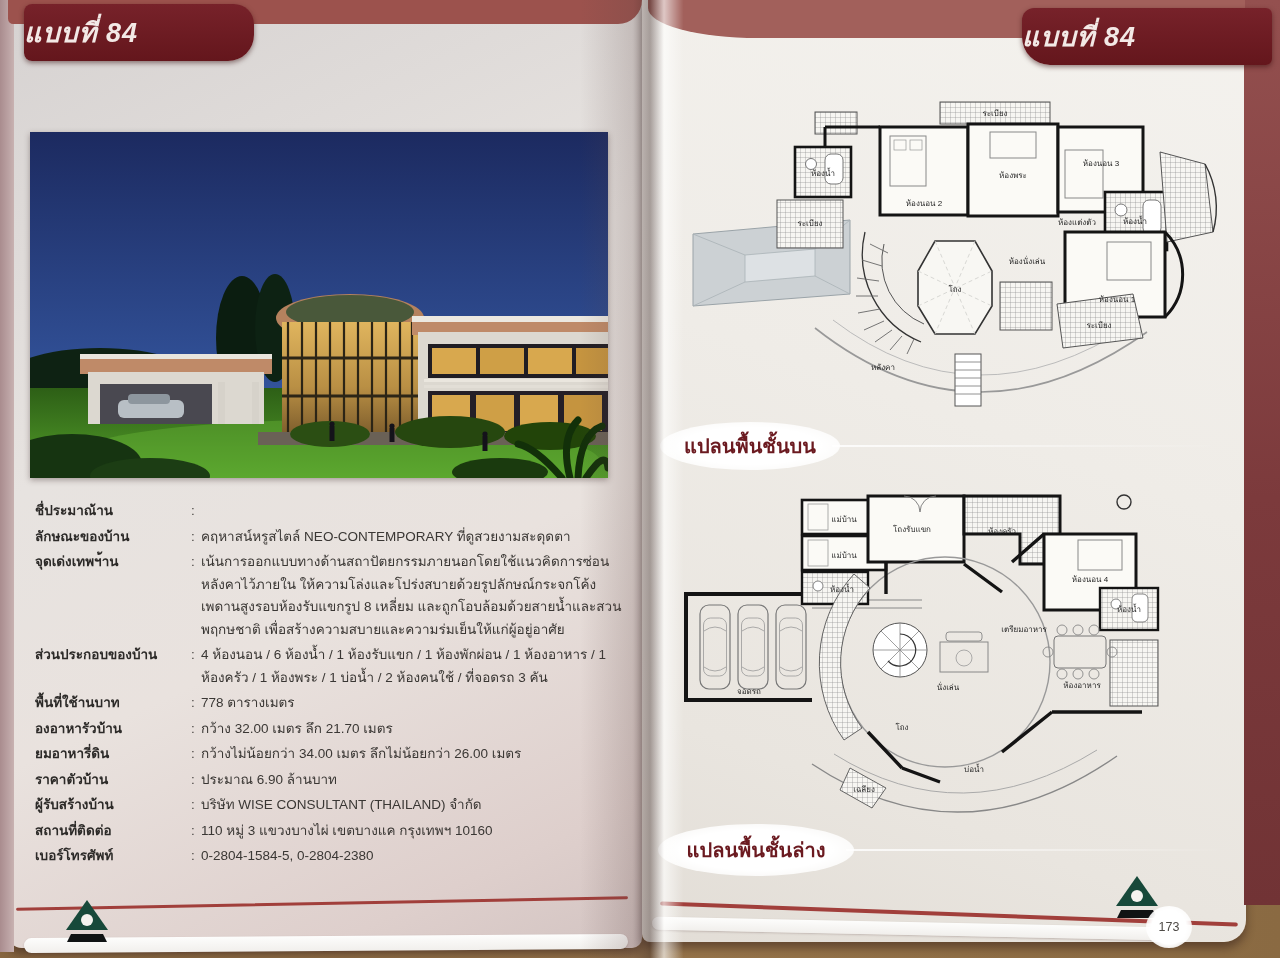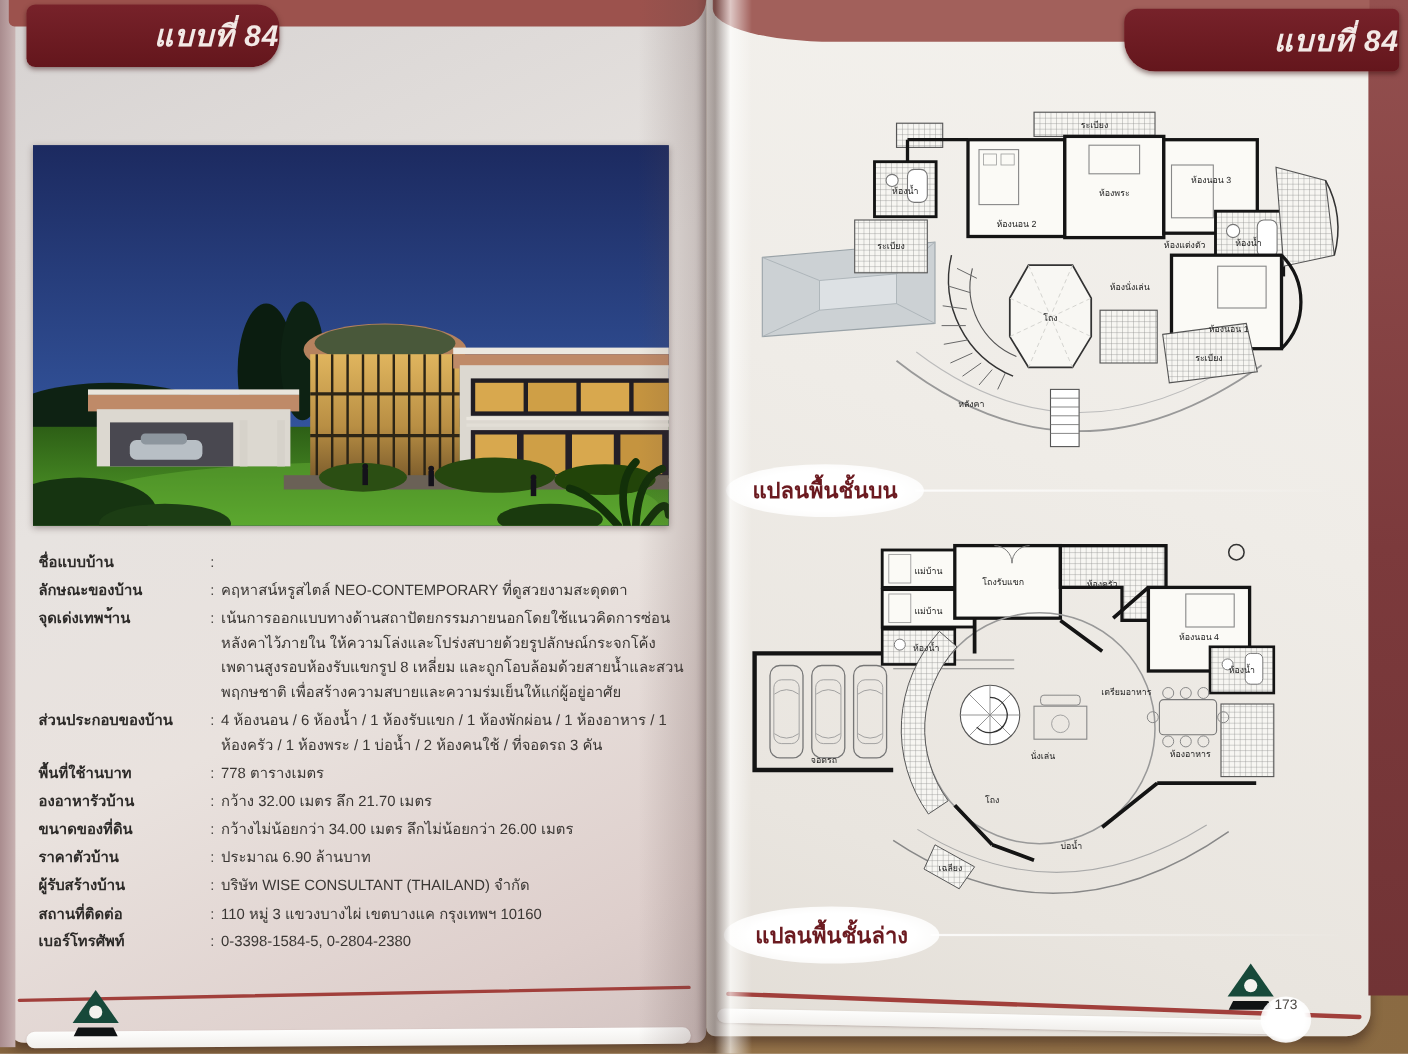--- a/index.html
+++ b/index.html
@@ -29,21 +29,21 @@
   .gutter{left:580px;top:0;width:140px;height:958px;pointer-events:none;
     background:linear-gradient(90deg,rgba(96,72,70,0) 0%,rgba(96,72,70,.22) 38%,rgba(62,44,42,.42) 50%,rgba(255,255,254,.65) 60%,rgba(255,255,254,0) 74%);}
   
   .band-left{left:8px;top:0;width:634px;height:24px;background:#9c524d;
     border-radius:0 0 46px 10px;}
   .band-right{left:648px;top:0;width:597px;height:38px;background:#a2605b;
     border-radius:0 0 8px 110px / 0 0 8px 30px;}
   .tab{
     background:linear-gradient(180deg,#77222a,#64161c);
     color:#f3e9e6;font-weight:bold;font-style:italic;
-    display:flex;align-items:center;justify-content:flex-end;
+    display:flex;align-items:center;justify-content:flex-start;
     font-size:27px;letter-spacing:1px;
     box-shadow:0 2px 5px rgba(50,10,10,.5);
   }
   .tab-left{left:24px;top:4px;width:230px;height:57px;border-radius:8px 20px 26px 8px;}
   .tab-right{left:1022px;top:8px;width:250px;height:57px;border-radius:12px 6px 6px 28px;}
   
   .photo{left:30px;top:132px;width:578px;height:346px;
     box-shadow:0 2px 6px rgba(60,40,40,.4);background:#1d2c60;}
   .photo svg{display:block;}
   
@@ -67,21 +67,21 @@
   .streak-lower{left:846px;top:849px;width:380px;}
   
   .swoosh{background:linear-gradient(180deg,#fdfdfc,#f1efec);border-radius:8px;
     box-shadow:0 1px 2px rgba(80,50,50,.25);}
   .swoosh-left{left:24px;top:936px;width:604px;height:15px;transform:rotate(-.4deg);}
   .swoosh-right{left:652px;top:922px;width:516px;height:13px;transform:rotate(1.2deg);}
   .pagenum{font-size:12.5px;color:#4e4a46;}
   .pagenum-left{left:36px;top:992px;}
   .num-circle{left:1146px;top:906px;width:46px;height:42px;border-radius:50%;
     background:radial-gradient(circle,#fff 55%,rgba(255,255,255,.8) 80%,rgba(255,255,255,0));
-    display:flex;justify-content:center;}
+    display:flex;align-items:center;justify-content:center;}
   .logo{width:50px;height:46px;}
   .logo-left{left:62px;top:898px;}
   .logo-right{left:1112px;top:874px;}
   .redline{background:#a13f3b;border-radius:3px;}
   .redline-left{left:16px;top:902px;width:612px;height:3px;transform:rotate(-1.1deg);}
   .redline-right{left:660px;top:912px;width:578px;height:4px;transform:rotate(2.1deg);border-radius:4px;}
   text{font-family:"Liberation Sans",sans-serif;}
 </style>
 </head>
 <body>
@@ -173,21 +173,21 @@
 
   <ellipse cx="42" cy="332" rx="70" ry="30" fill="#163411"></ellipse>
   <ellipse cx="120" cy="344" rx="60" ry="18" fill="#1c3d14"></ellipse>
   <path d="M540,346 q-10,-40 8,-58 M548,346 q2,-44 24,-52 M532,346 q-26,-30 -44,-34 M556,346 q20,-30 22,-10" stroke="#123009" stroke-width="7" fill="none" stroke-linecap="round"></path>
   <ellipse cx="470" cy="340" rx="48" ry="14" fill="#1a3a0e"></ellipse>
 </svg>
 </div>
 
 <div class="abs specs">
   <div class="spec-row">
-    <div class="spec-label">ชื่อแบบบ้าน</div>
+    <div class="spec-label">ชื่ประมาณ้าน</div>
     <div class="spec-colon">:</div>
   </div>
   <div class="spec-row">
     <div class="spec-label">ลักษณะของบ้าน</div>
     <div class="spec-colon">:</div>
     <div class="spec-value">คฤหาสน์หรูสไตล์ NEO-CONTEMPORARY ที่ดูสวยงามสะดุดตา</div>
   </div>
   <div class="spec-row">
     <div class="spec-label">จุดเด่งเทพฯ้าน</div>
     <div class="spec-colon">:</div>
@@ -202,21 +202,21 @@
     <div class="spec-label">พื้นที่ใช้านบาท</div>
     <div class="spec-colon">:</div>
     <div class="spec-value">778 ตารางเมตร</div>
   </div>
   <div class="spec-row">
     <div class="spec-label">องอาหารัวบ้าน</div>
     <div class="spec-colon">:</div>
     <div class="spec-value">กว้าง 32.00 เมตร ลึก 21.70 เมตร</div>
   </div>
   <div class="spec-row">
-    <div class="spec-label">ขนาดของที่ดิน</div>
+    <div class="spec-label">ยมอาหารี่ดิน</div>
     <div class="spec-colon">:</div>
     <div class="spec-value">กว้างไม่น้อยกว่า 34.00 เมตร ลึกไม่น้อยกว่า 26.00 เมตร</div>
   </div>
   <div class="spec-row">
     <div class="spec-label">ราคาตัวบ้าน</div>
     <div class="spec-colon">:</div>
     <div class="spec-value">ประมาณ 6.90 ล้านบาท</div>
   </div>
   <div class="spec-row">
     <div class="spec-label">ผู้รับสร้างบ้าน</div>
@@ -224,21 +224,21 @@
     <div class="spec-value">บริษัท WISE CONSULTANT (THAILAND) จำกัด</div>
   </div>
   <div class="spec-row">
     <div class="spec-label">สถานที่ติดต่อ</div>
     <div class="spec-colon">:</div>
     <div class="spec-value">110 หมู่ 3 แขวงบางไผ่ เขตบางแค กรุงเทพฯ 10160</div>
   </div>
   <div class="spec-row">
     <div class="spec-label">เบอร์โทรศัพท์</div>
     <div class="spec-colon">:</div>
-    <div class="spec-value">0-3398-1584-5, 0-2804-2380</div>
+    <div class="spec-value">0-2804-1584-5, 0-2804-2380</div>
   </div>
 </div>
 
 <div class="abs plan-upper">
 <svg width="560" height="345" viewBox="0 0 560 345">
   <defs>
     <pattern id="hatchU" width="5" height="5" patternUnits="userSpaceOnUse">
       <rect width="5" height="5" fill="#f7f6f2"></rect>
       <path d="M0 0H5M0 0V5" stroke="#8f8f8f" stroke-width="0.7"></path>
     </pattern>

